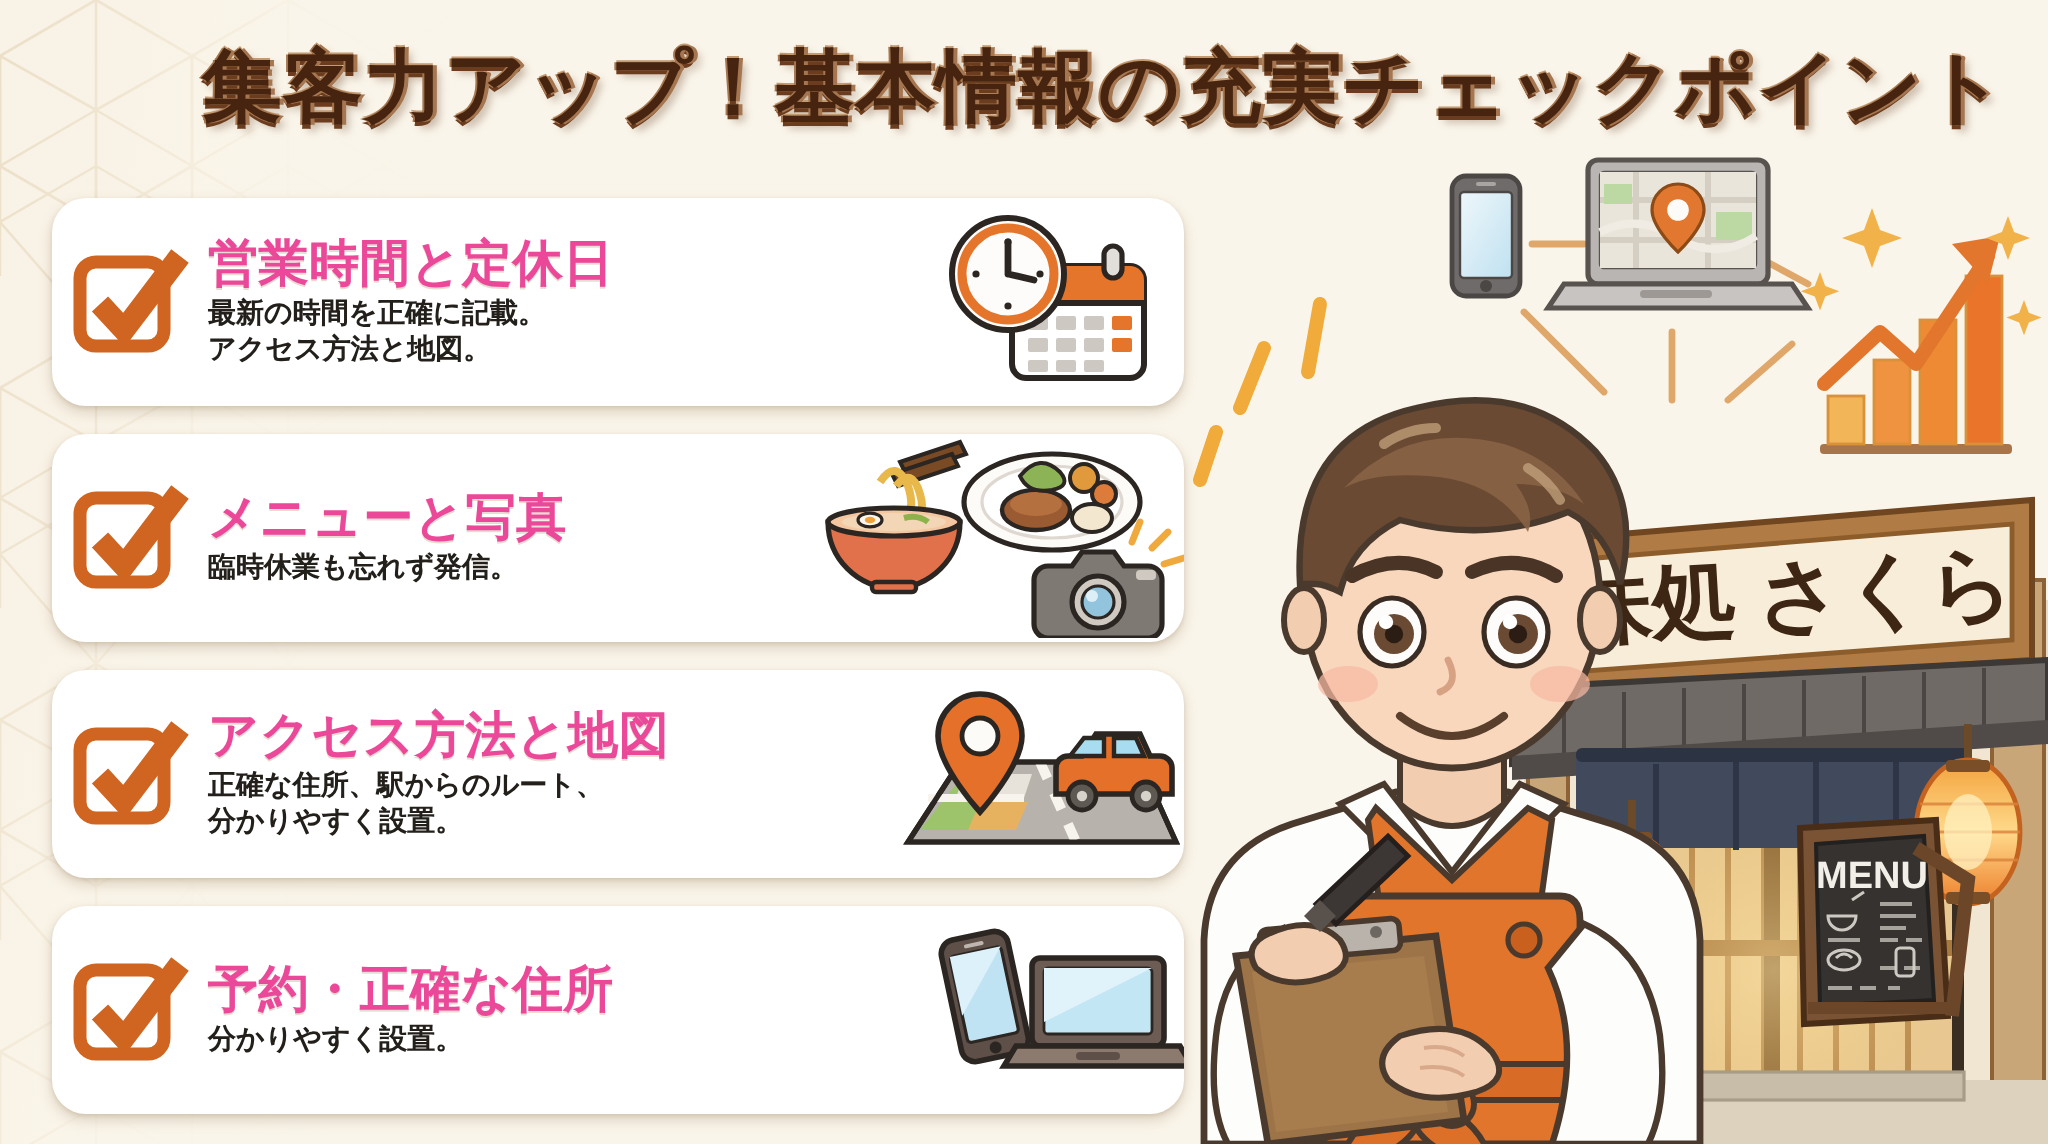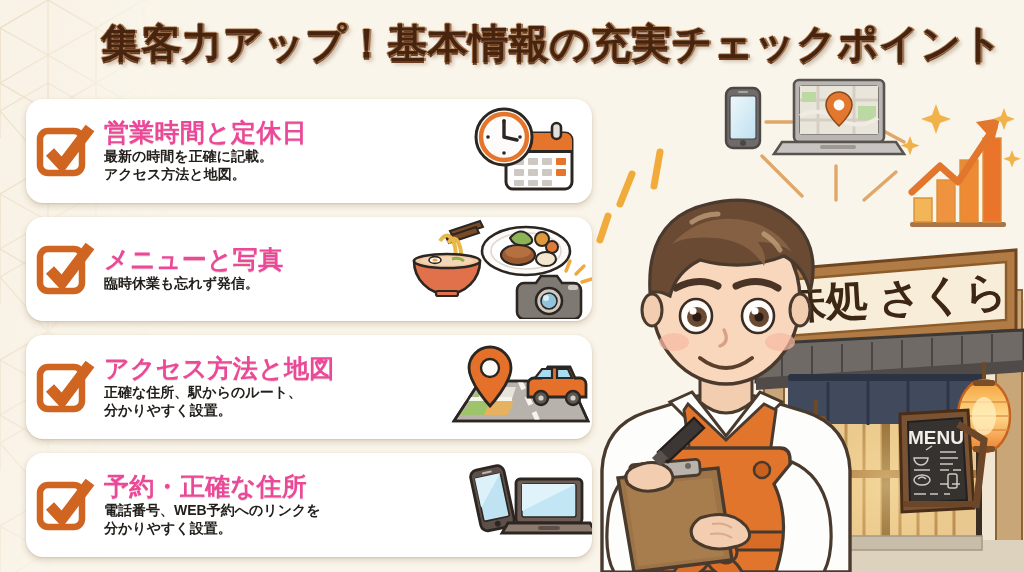--- a/index.html
+++ b/index.html
@@ -240,21 +240,20 @@
 
     <div class="card">
       <div class="chk">
         <svg width="60" height="58" viewBox="0 0 60 58">
           <rect x="5" y="9" width="42" height="42" rx="8" fill="none" stroke="#cf6520" stroke-width="6.5"></rect>
           <path d="M15 30 L27 43 L55 6" fill="none" stroke="#cf6520" stroke-width="11"></path>
         </svg>
       </div>
       <div class="txt">
         <div class="card-title">予約・正確な住所</div>
-        <div class="card-body">電話番号、WEB予約へのリンクを</div>
         <div class="card-body">分かりやすく設置。</div>
       </div>
       <div class="card-ico" style="width:132px;">
         <svg width="132" height="100" viewBox="0 0 132 100">
           <g transform="rotate(-12 34 46)">
             <rect x="16" y="12" width="34" height="62" rx="7" fill="#5e5049" stroke="#2c2622" stroke-width="2.8"></rect>
             <rect x="20" y="20" width="26" height="44" rx="2" fill="#bfe3f2" stroke="#2c2622" stroke-width="1.6"></rect>
             <path d="M20 20 L46 20 L20 50 Z" fill="#dcf1fa"></path>
             <circle cx="33" cy="69" r="3" fill="#2c2622"></circle>
             <rect x="28" y="15.5" width="10" height="2" rx="1" fill="#bdb5ae"></rect>

